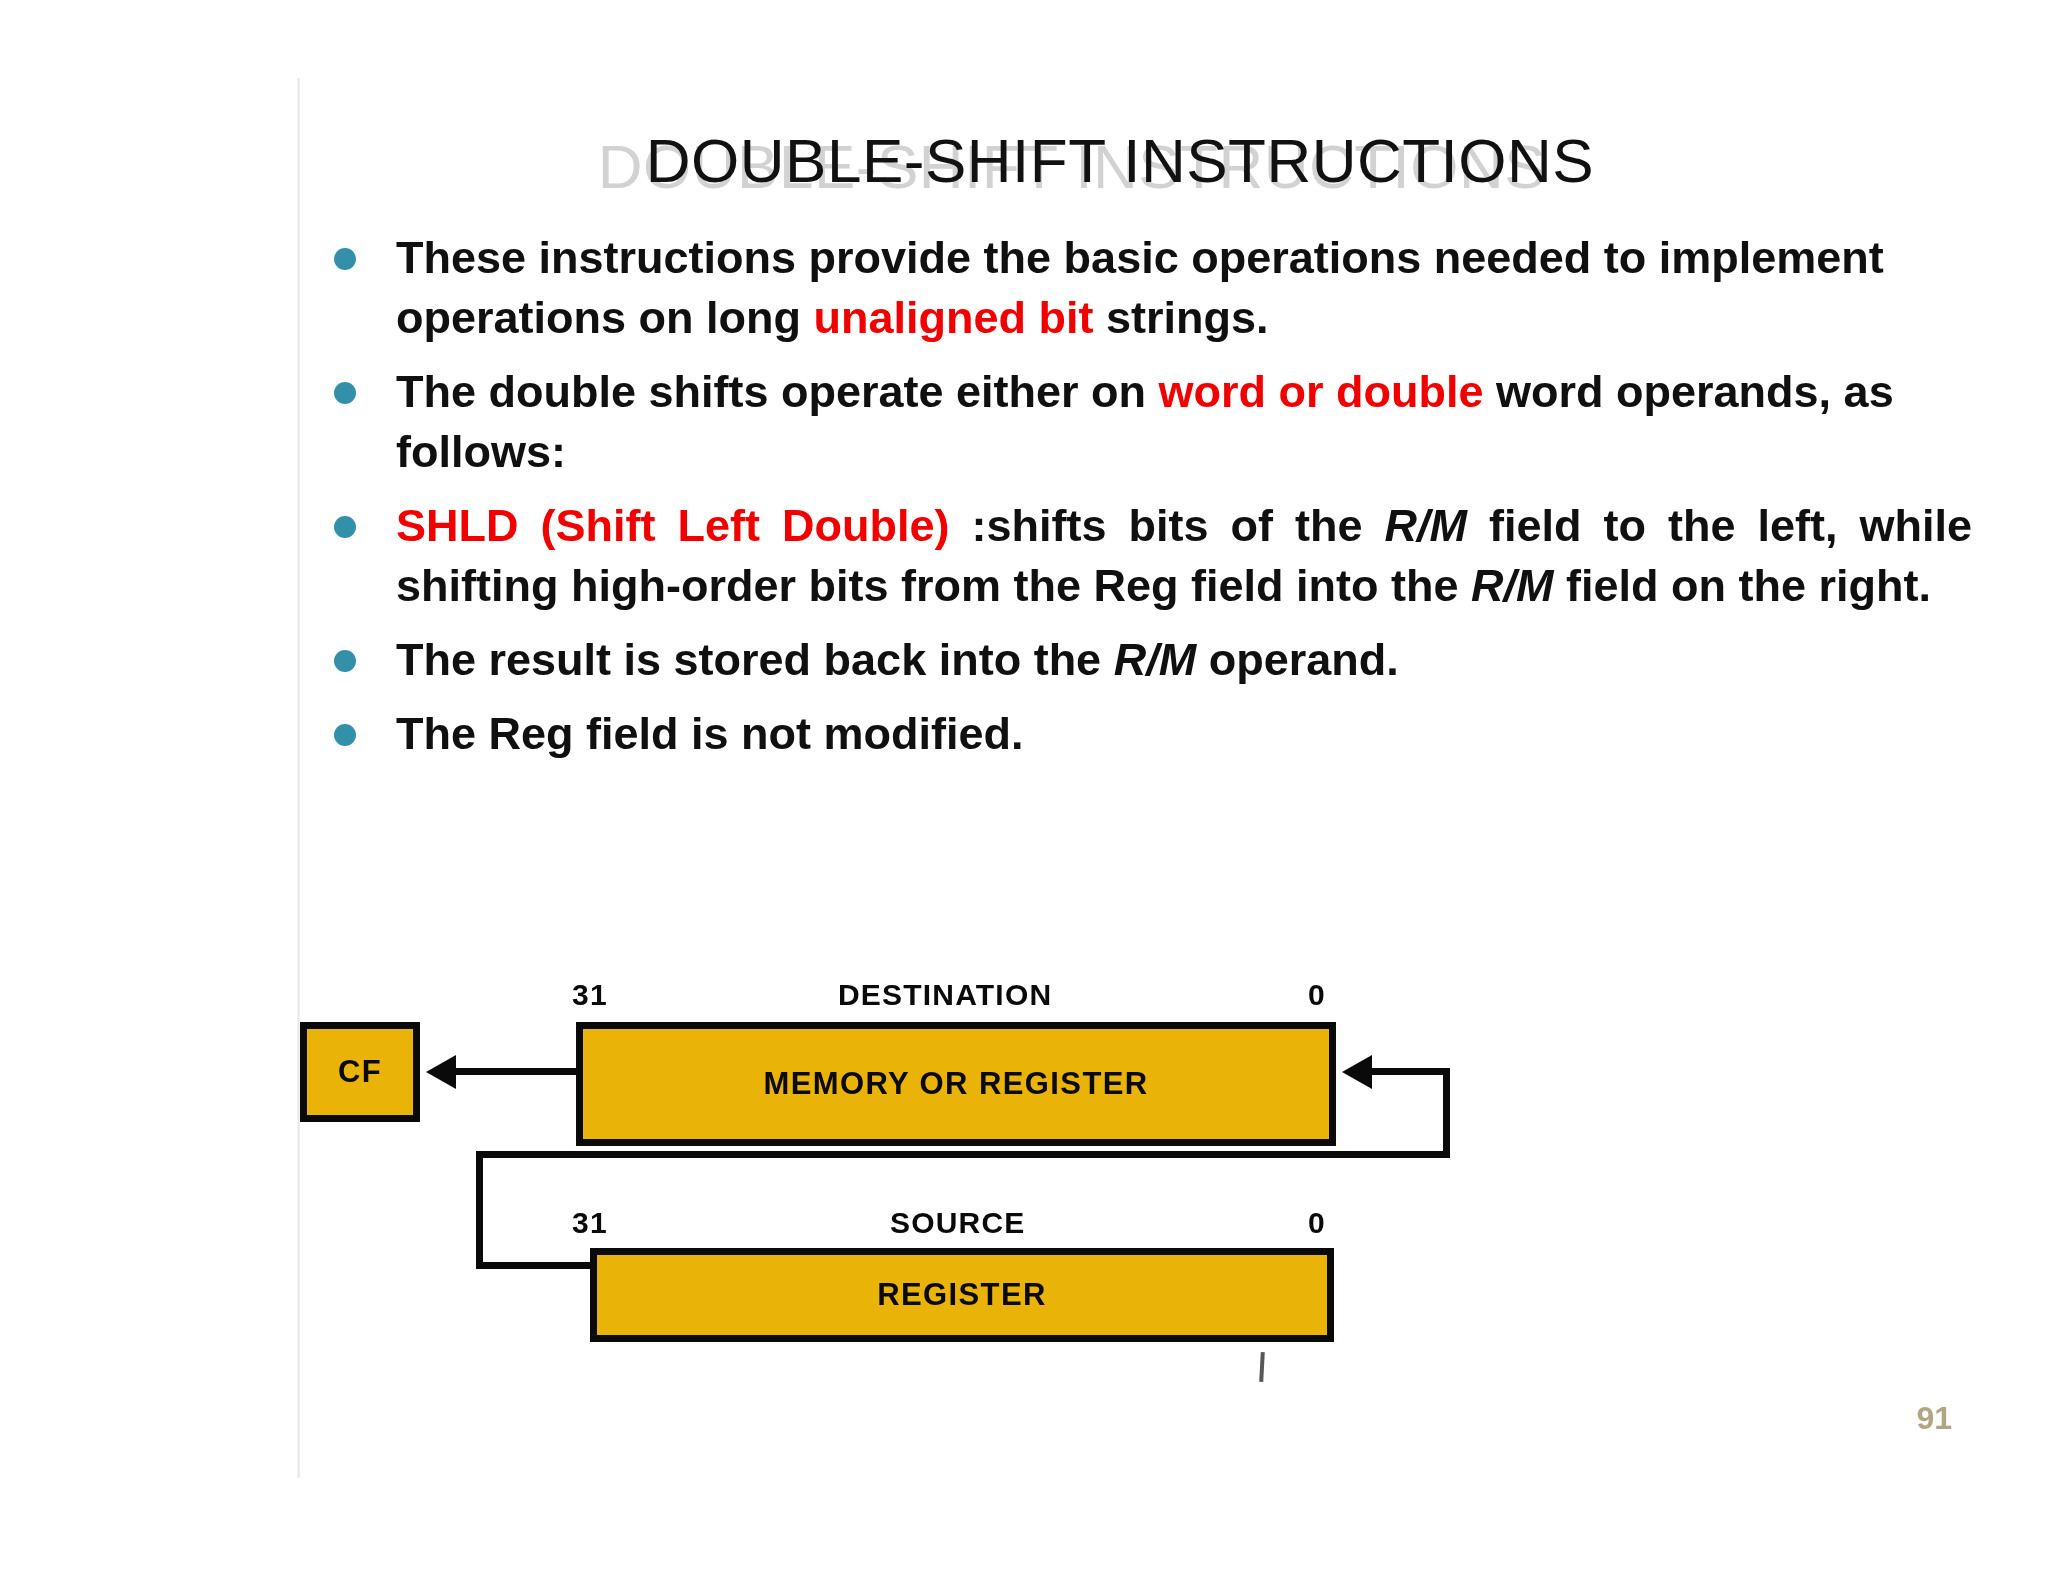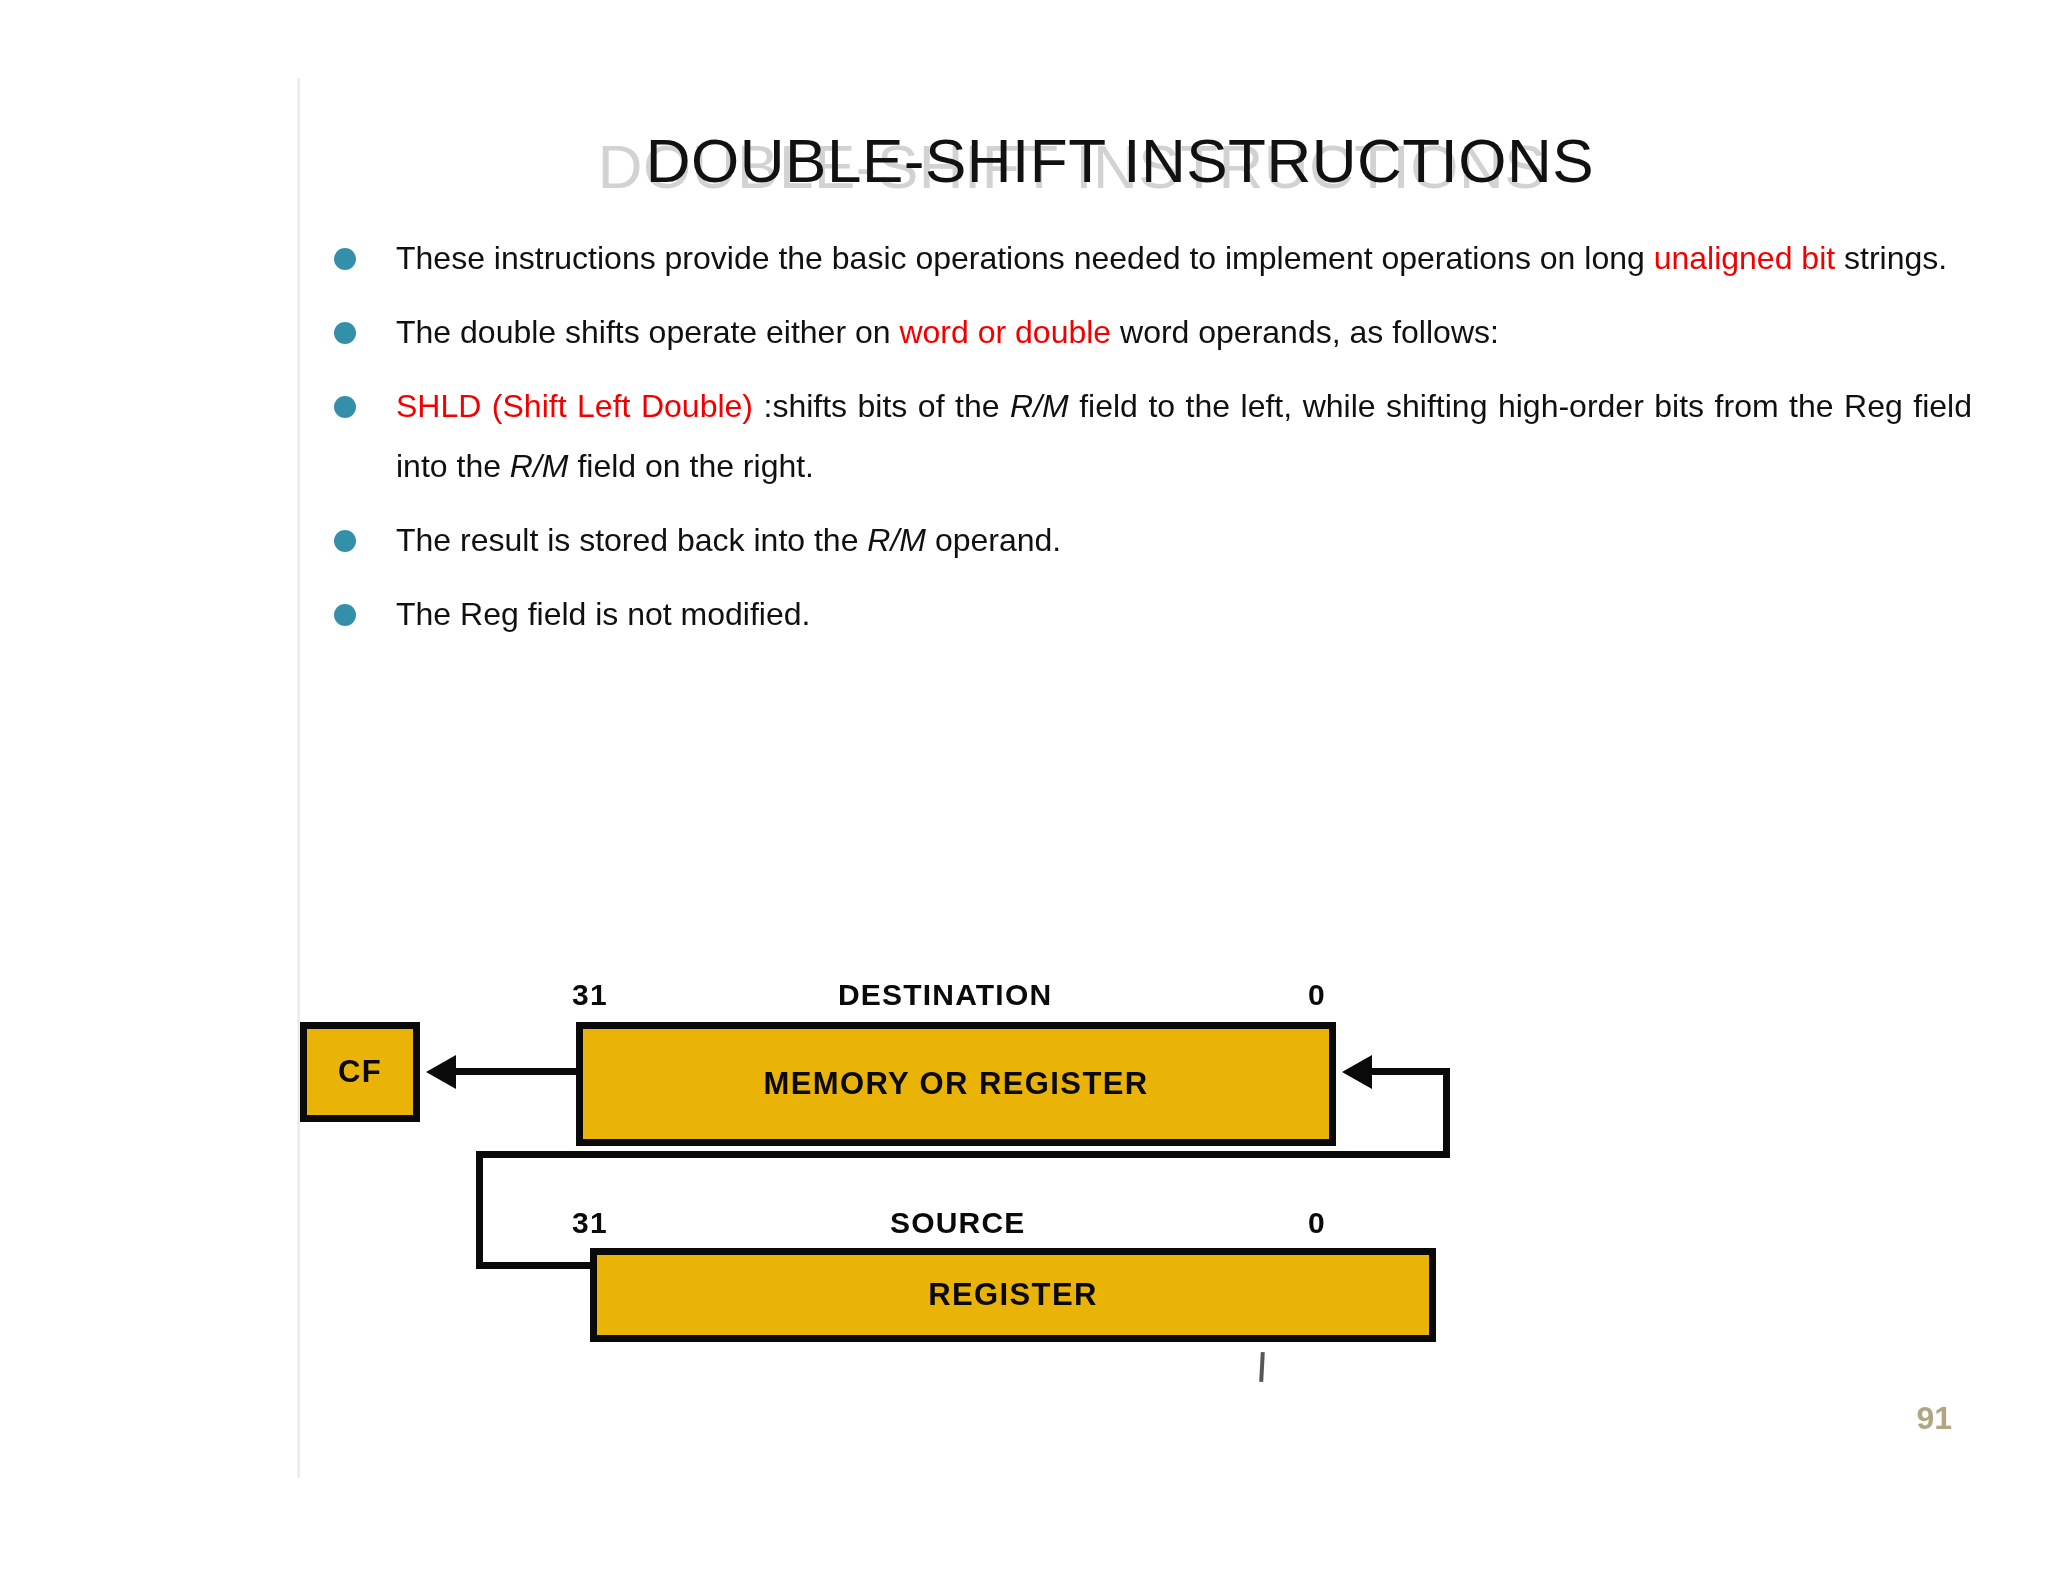--- a/index.html
+++ b/index.html
@@ -69,24 +69,24 @@
   .bullet-dot {
     position: absolute;
     left: 22px;
     top: 20px;
     width: 22px;
     height: 22px;
     border-radius: 50%;
     background: #3390a8;
   }
   .bullet-text {
-    font-size: 32px;
+    font-size: 45px;
     line-height: 60px;
     color: #101010;
-    font-weight: 400;
+    font-weight: 700;
   }
   .bullet-text.justified {
     text-align: justify;
     text-align-last: left;
   }
   .red { color: #f20000; }
   .ital { font-style: italic; }
 
   
   .figure {
@@ -229,21 +229,21 @@
   <div class="line-v" style="left:1143px; top:108px; height:90px;"></div>
   <div class="line-h" style="left:176px; top:191px; width:974px;"></div>
 
   <div class="line-v" style="left:176px; top:191px; height:118px;"></div>
   <div class="line-h" style="left:176px; top:302px; width:120px;"></div>
 
   <div class="fig-label" style="left:272px; top:246px;">31</div>
   <div class="fig-label" style="left:590px; top:246px;">SOURCE</div>
   <div class="fig-label" style="left:1008px; top:246px;">0</div>
 
-  <div class="fig-box" style="left:290px; top:288px; width:846px; height:94px;">
+  <div class="fig-box" style="left:290px; top:288px; width:744px; height:94px;">
     <div class="box-text">REGISTER</div>
   </div>
 
   <div class="tick-mark" style="left:960px; top:392px;"></div>
 
 </div>
 
 <div class="page-num">91</div>
 
 </body></html>

